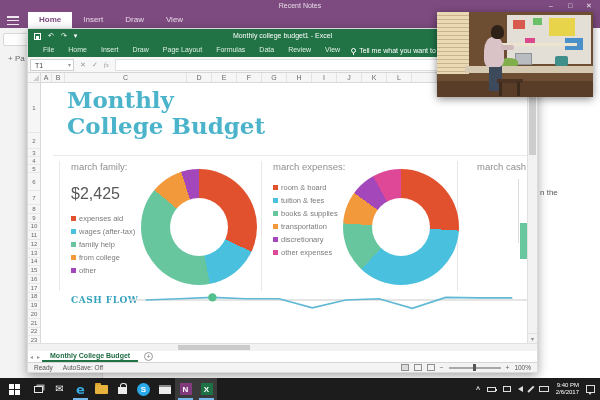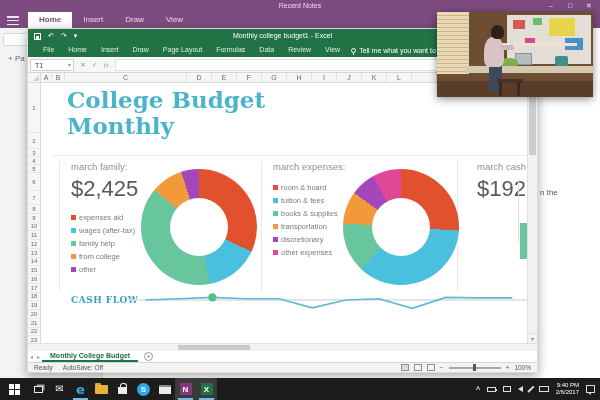--- a/index.html
+++ b/index.html
@@ -67,21 +67,21 @@
   .zoomtrack { width:52px; height:2px; background:#a8a8a8; position:relative; }
   .zoomthumb { position:absolute; left:24px; top:-2.5px; width:3px; height:7px; background:#555; }
 
   
   .design { position:absolute; left:0; top:0; width:488px; height:262px; }
   .ws-title { position:absolute; left:26px; top:4px; font-family:"DejaVu Serif", serif; font-weight:bold; font-size:23px; line-height:26px; color:#4bb4ca; }
   .ws-hr { position:absolute; left:12px; right:2px; top:72px; height:1px; background:#ebebeb; }
   .ws-vline { position:absolute; top:78px; height:130px; width:1px; background:#e7e7e7; }
   .section { position:absolute; top:78px; }
   .sec-head { font-size:9.5px; color:#8f8f8f; white-space:nowrap; }
-  .sec-amount { font-size:22px; color:#595959; margin-top:4px; }
+  .sec-amount { font-size:16px; color:#595959; margin-top:13px; }
   .legend { margin-top:9px; }
   .lg-item { display:flex; align-items:center; gap:3px; height:13px; }
   .lg-sq { width:5px; height:5px; flex:none; }
   .lg-label { font-size:7.5px; color:#7b7b7b; white-space:nowrap; }
   .donut { position:absolute; top:86px; width:116px; height:116px; border-radius:50%; }
   .hole { position:absolute; inset:29px; background:#fff; border-radius:50%; }
   .bar-axis { position:absolute; left:477px; top:96px; width:1px; height:64px; background:#dcdcdc; }
   .cf-bar { position:absolute; left:479px; top:140px; width:20px; height:36px; background:#68c69e; }
   .cf-label { position:absolute; left:30px; top:212px; font-family:"DejaVu Serif", serif; font-weight:bold; font-size:9px; letter-spacing:.5px; color:#36a3bd; }
   .spark { position:absolute; left:88px; top:202px; width:400px; height:28px; }
@@ -262,22 +262,22 @@
           <div class="rowh" style="height: 8.75px;">18</div>
           <div class="rowh" style="height: 8.75px;">19</div>
           <div class="rowh" style="height: 8.75px;">20</div>
           <div class="rowh" style="height: 8.75px;">21</div>
           <div class="rowh" style="height: 8.75px;">22</div>
           <div class="rowh" style="height: 8.75px;">23</div>
         </div>
       <div class="xl-grid">
         <div class="design">
           <div class="ws-title">
+            <div>Monthly</div>
             <div>College Budget</div>
-            <div>Monthly</div>
           </div>
           <div class="ws-hr"></div>
           <div class="ws-vline" style="left:18px;"></div>
           <div class="ws-vline" style="left:220px;"></div>
           <div class="ws-vline" style="left:416px;"></div>
 
           <div class="section" style="left:30px;">
             <div class="sec-head">march family:</div>
             <div class="sec-amount">$2,425</div>
             <div class="legend" id="legend-0">
@@ -335,21 +335,20 @@
                   <span class="lg-label">other expenses</span>
                 </div>
               </div>
           </div>
           <div class="donut" id="donut-1" style="left: 302px; background: conic-gradient(rgb(226, 81, 46) 0%, rgb(226, 81, 46) 26%, rgb(73, 192, 222) 26%, rgb(73, 192, 222) 62%, rgb(104, 198, 158) 62%, rgb(104, 198, 158) 76%, rgb(242, 153, 60) 76%, rgb(242, 153, 60) 85%, rgb(163, 71, 187) 85%, rgb(163, 71, 187) 92%, rgb(223, 71, 151) 92%, rgb(223, 71, 151) 100%);">
             <div class="hole"></div>
           </div>
 
           <div class="section" style="left:436px; width:52px; overflow:hidden;">
             <div class="sec-head">march cash flow</div>
-            <div class="sec-amount">$192</div>
           </div>
           <div class="bar-axis"></div>
           <div class="cf-bar"></div>
 
           <div class="cf-label">CASH FLOW</div>
           <div class="spark" id="spark"><svg width="400" height="28">
                 <line x1="0" x2="400" y1="15" y2="15" stroke="#dcdcdc" stroke-width="1.5"></line>
                 <polyline points="16.7,15.0 50.0,13.7 83.4,12.4 116.7,13.7 150.0,13.7 183.3,22.8 216.7,15.0 250.0,13.7 283.3,23.3 316.7,12.4 350.0,12.9 383.3,12.9" fill="none" stroke="#5fb8d4" stroke-width="1.6"></polyline>
                 <circle cx="83.4" cy="12.4" r="4.2" fill="#52c18d"></circle>
               </svg></div>

